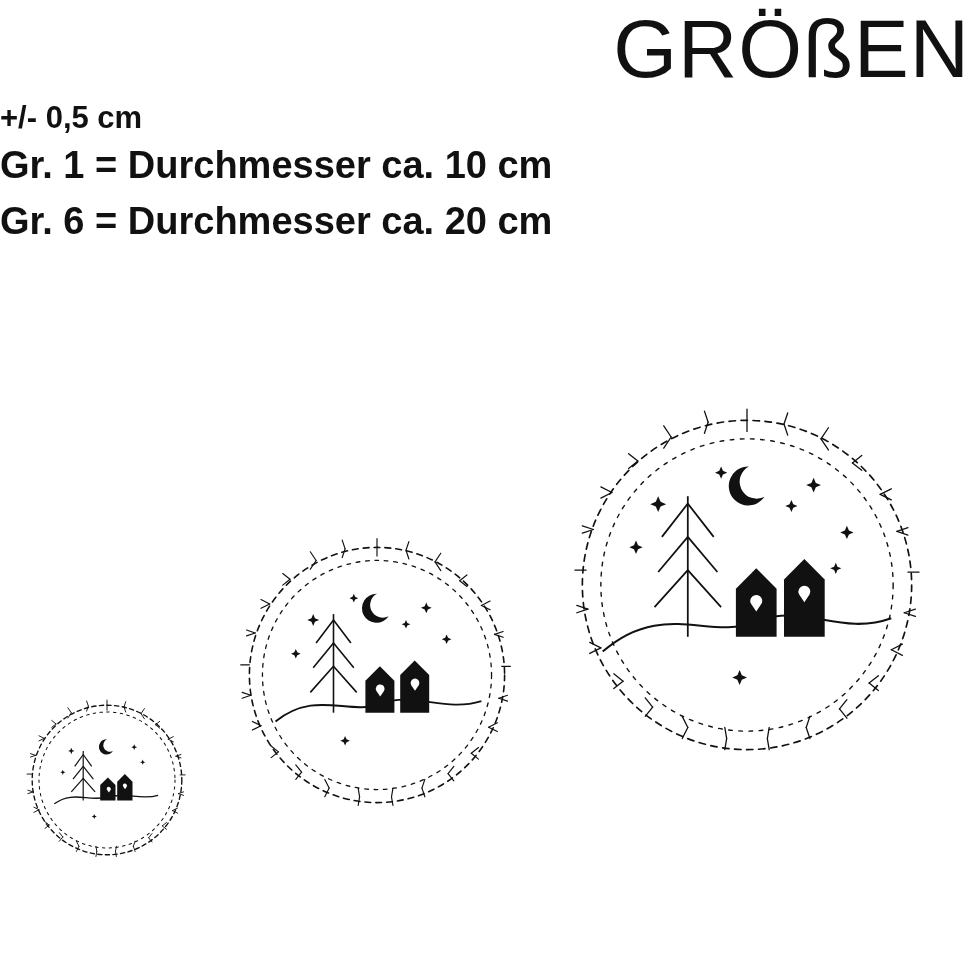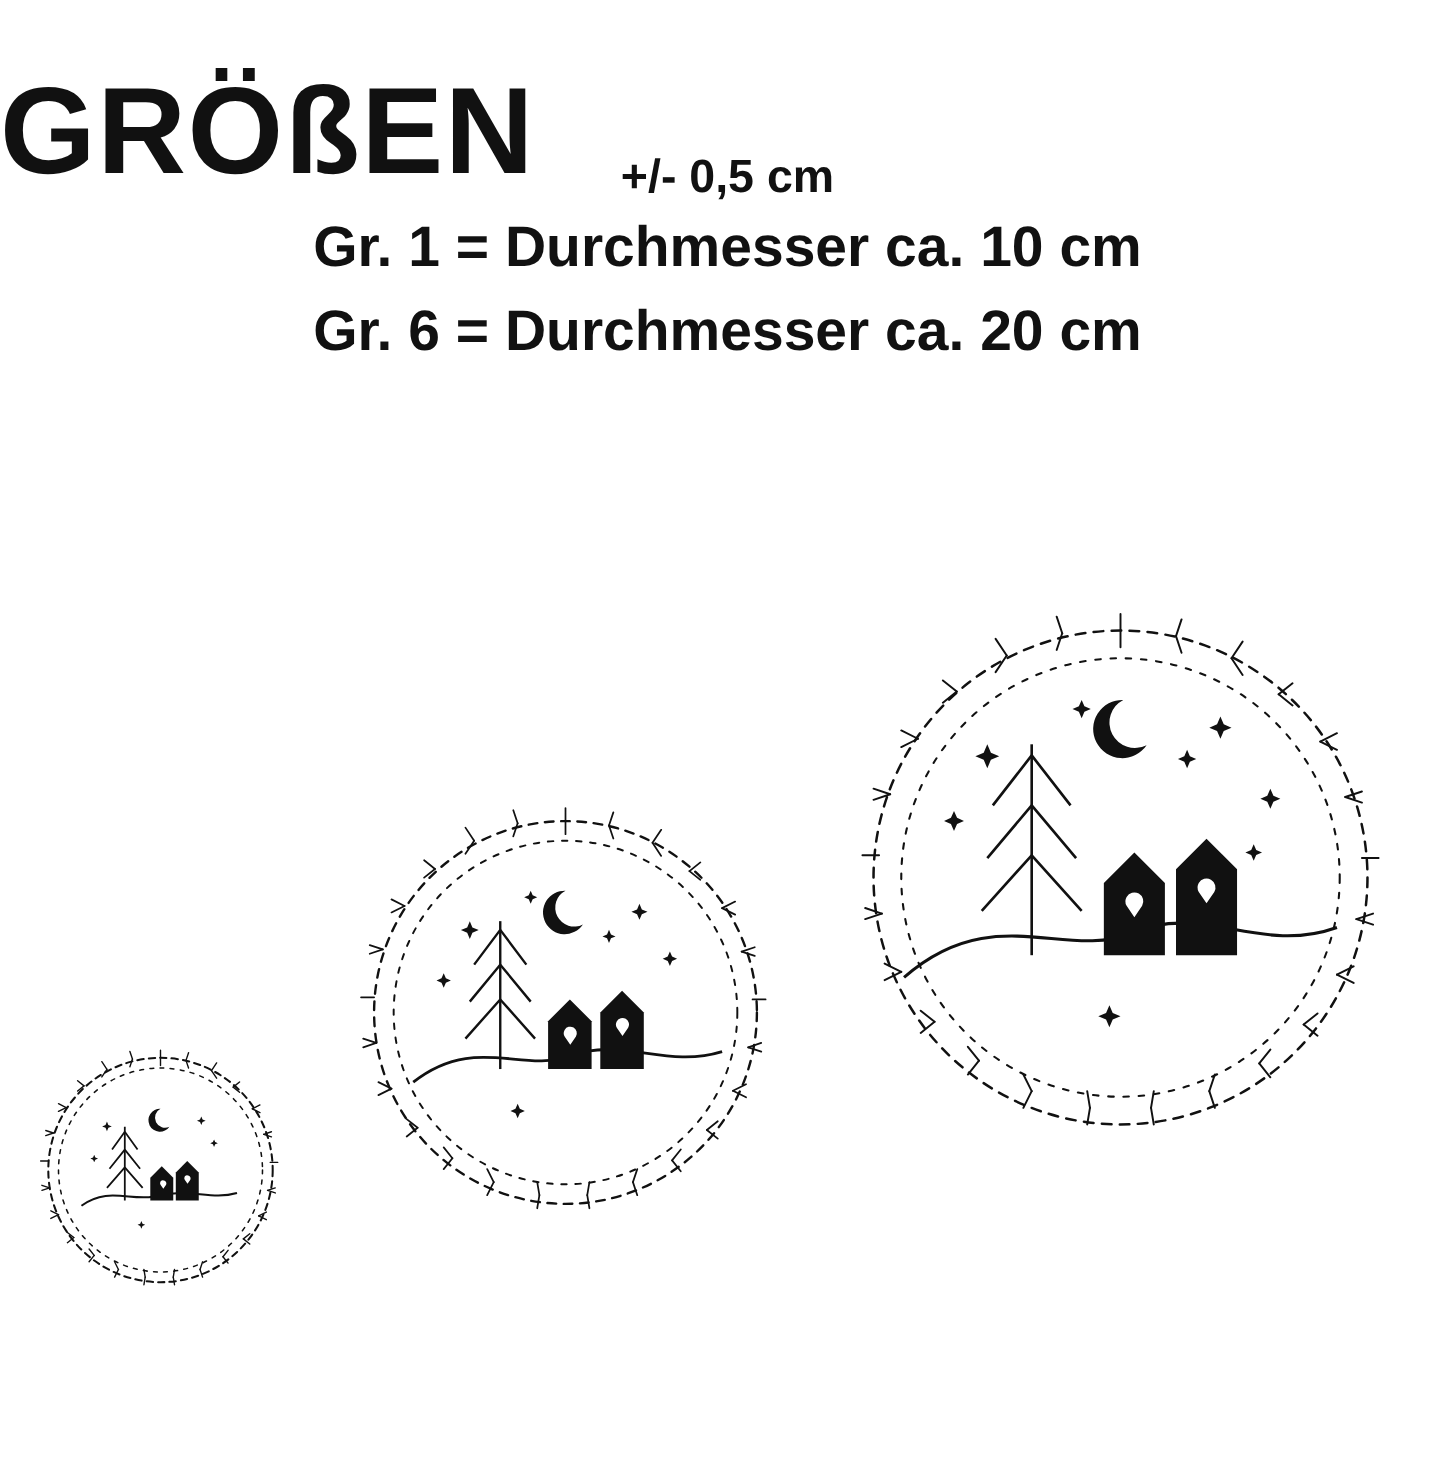--- a/index.html
+++ b/index.html
@@ -14,44 +14,41 @@
     font-family: "Liberation Sans", sans-serif;
     color: #111111;
     overflow: hidden;
   }
 
   .title {
     position: absolute;
     top: 8px;
     left: 0;
     width: 100%;
-    text-align: left;
+    text-align: right;
     font-size: 82px;
-    font-weight: 700;
+    font-weight: 400;
     letter-spacing: 1px;
     line-height: 1.0;
-    margin-top: 39px;
   }
 
   .tolerance {
     position: absolute;
     top: 100px;
     left: 0;
     width: 100%;
-    text-align: center;
     font-size: 31px;
     font-weight: 700;
   }
 
   .size-lines {
     position: absolute;
     top: 138px;
     left: 0;
     width: 100%;
-    text-align: center;
   }
   .size-line {
     font-size: 38px;
     font-weight: 700;
     line-height: 1.47;
   }
 
   .figures {
     position: absolute;
     left: 0;

